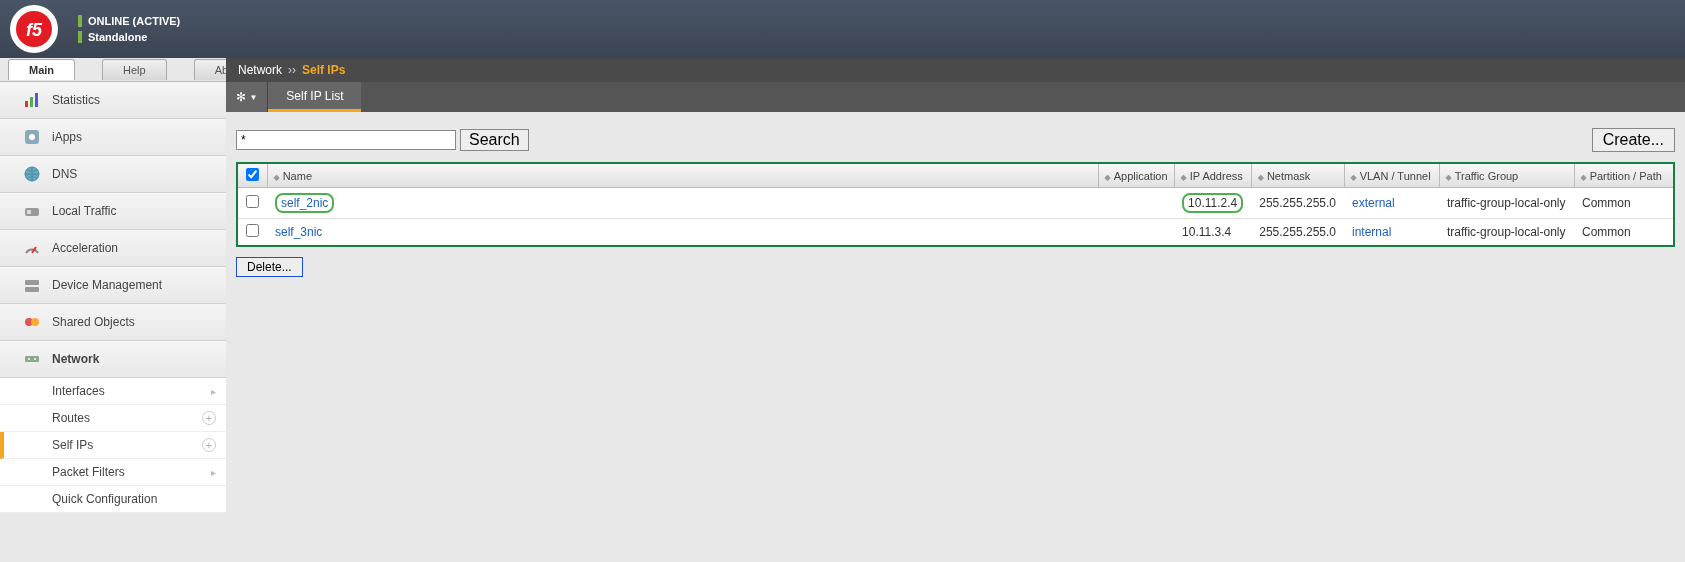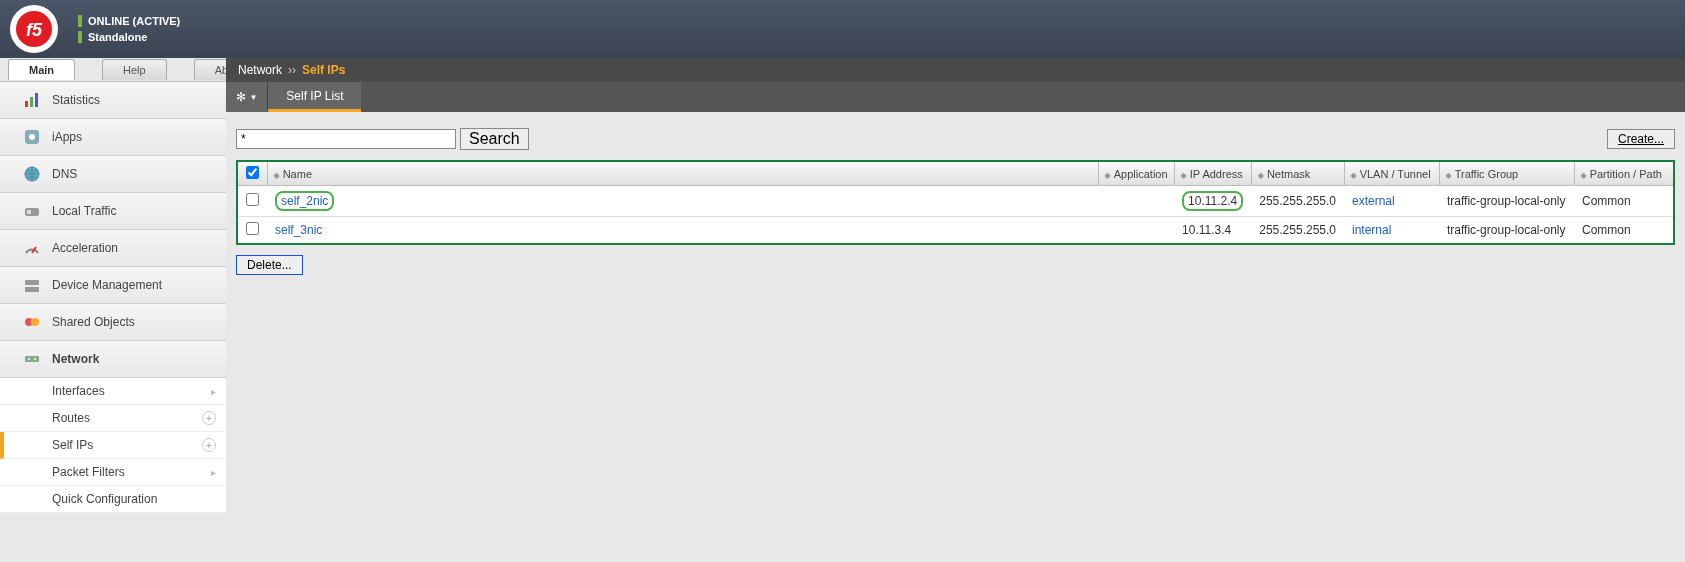--- a/index.html
+++ b/index.html
@@ -42,21 +42,21 @@
 
 .subtab-bar { background: #555; display: flex; align-items: stretch; height: 30px; }
 .gear-btn { background: #666; border-right: 1px solid #444; padding: 0 10px; display: flex; align-items: center; cursor: pointer; color: #fff; }
 .subtab { background: #666; color: #fff; padding: 7px 18px; font-size: 12px; border-bottom: 3px solid #f5a623; cursor: pointer; }
 
 
 .content-body { padding: 16px 10px; }
 .search-row { display: flex; align-items: center; margin-bottom: 10px; }
 .search-input { width: 220px; height: 20px; border: 1px solid #888; padding: 2px 4px; font-size: 12px; }
 .search-btn { margin-left: 4px; padding: 1px 8px; font-size: 16px; border: 1px solid #888; background: #eee; cursor: pointer; }
-.create-btn { margin-left: auto; padding: 2px 10px; font-size: 12px; border: 1px solid #888; background: #eee; cursor: pointer; text-decoration: underline; }
+.create-btn { margin-left: auto; padding: 2px 10px; font-size: 16px; border: 1px solid #888; background: #eee; cursor: pointer; }
 
 
 .data-table { width: 100%; border-collapse: collapse; background: #fff; border: 2px solid #15803d; }
 .data-table th { background: linear-gradient(to bottom, #f8f8f8, #e0e0e0); border: 1px solid #bbb; padding: 4px 6px; text-align: left; font-size: 11px; font-weight: normal; color: #444; }
 .data-table th .sort { color: #999; font-size: 8px; margin-right: 3px; }
 .data-table td { border: 1px solid #ddd; border-left: none; border-right: none; padding: 5px 8px; font-size: 12px; }
 .data-table .check-col { width: 26px; text-align: center; }
 .data-table .link { color: #2060c0; cursor: pointer; }
 .highlight-green { border: 2px solid #4caf50; border-radius: 8px; padding: 1px 4px; display: inline-block; }
 

